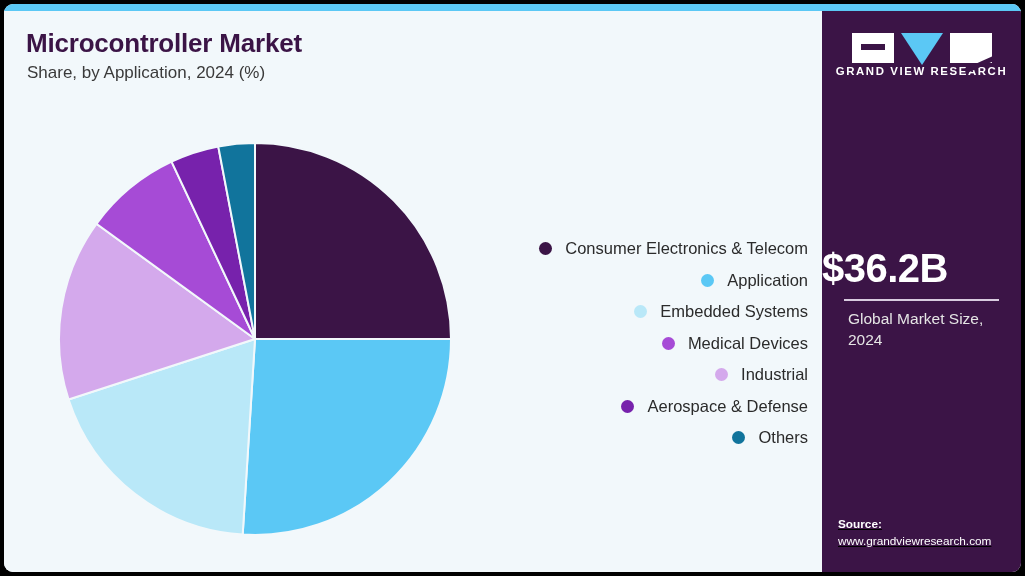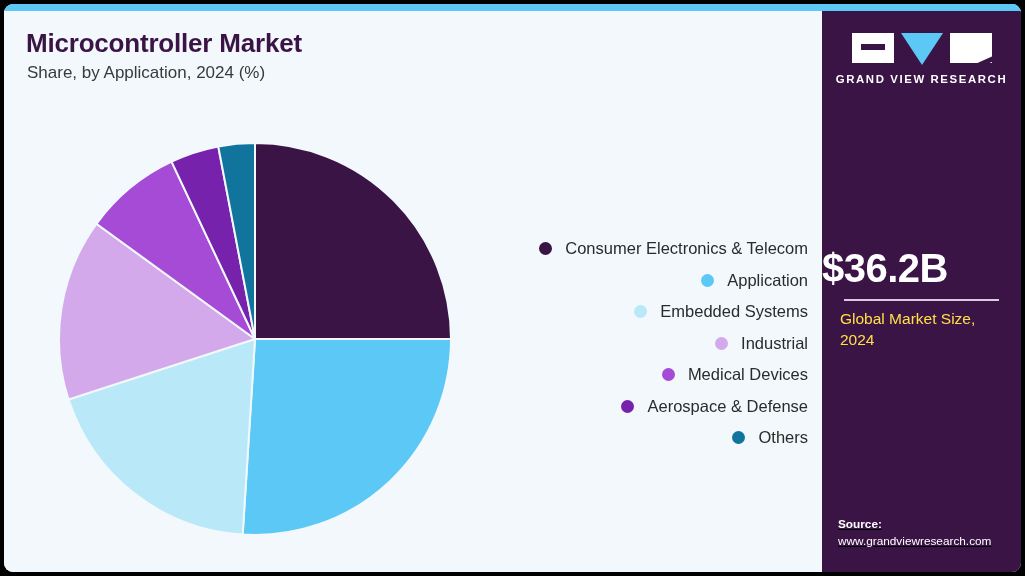--- a/index.html
+++ b/index.html
@@ -119,21 +119,20 @@
   }
   .logo-v {
     width: 0; height: 0;
     border-left: 21px solid transparent;
     border-right: 21px solid transparent;
     border-top: 32px solid #5BC8F5;
     flex: 0 0 auto;
     margin-top: 0px;
   }
   .logo-text {
-    margin-top: 8px;
     font-size: 11.4px;
     font-weight: bold;
     color: #FFFFFF;
     letter-spacing: 1.6px;
   }
   .stat-block {
     position: absolute;
     left: 0; top: 234px;
     width: 199px;
     text-align: left;
@@ -145,23 +144,23 @@
     letter-spacing: -0.5px;
     line-height: 46px;
   }
   .stat-divider {
     width: 155px; height: 1.5px;
     background: #D8CBDF;
     margin: 8px auto 7px auto;
   }
   .stat-caption {
     font-size: 15.5px;
-    color: #fde047;
+    color: #e5e5e5;
     line-height: 21px;
-    padding: 0 18px;
+    padding: 0 26px;
   }
   .source-block {
     position: absolute;
     left: 16px; bottom: 22px;
     width: 182px;
     text-align: left;
     text-decoration: underline;
   }
   .source-label {
     font-size: 11.8px;
@@ -206,26 +205,26 @@
         </div>
         <div class="legend-row">
           <span class="legend-dot" style="background: rgb(91, 200, 245);"></span>
           <span class="legend-label">Application</span>
         </div>
         <div class="legend-row">
           <span class="legend-dot" style="background: rgb(185, 232, 248);"></span>
           <span class="legend-label">Embedded Systems</span>
         </div>
         <div class="legend-row">
+          <span class="legend-dot" style="background: rgb(166, 75, 214);"></span>
+          <span class="legend-label">Medical Devices</span>
+        </div>
+        <div class="legend-row">
           <span class="legend-dot" style="background: rgb(212, 169, 236);"></span>
           <span class="legend-label">Industrial</span>
-        </div>
-        <div class="legend-row">
-          <span class="legend-dot" style="background: rgb(166, 75, 214);"></span>
-          <span class="legend-label">Medical Devices</span>
         </div>
         <div class="legend-row">
           <span class="legend-dot" style="background: rgb(119, 34, 172);"></span>
           <span class="legend-label">Aerospace &amp; Defense</span>
         </div>
         <div class="legend-row">
           <span class="legend-dot" style="background: rgb(17, 116, 156);"></span>
           <span class="legend-label">Others</span>
         </div>
       </div>

